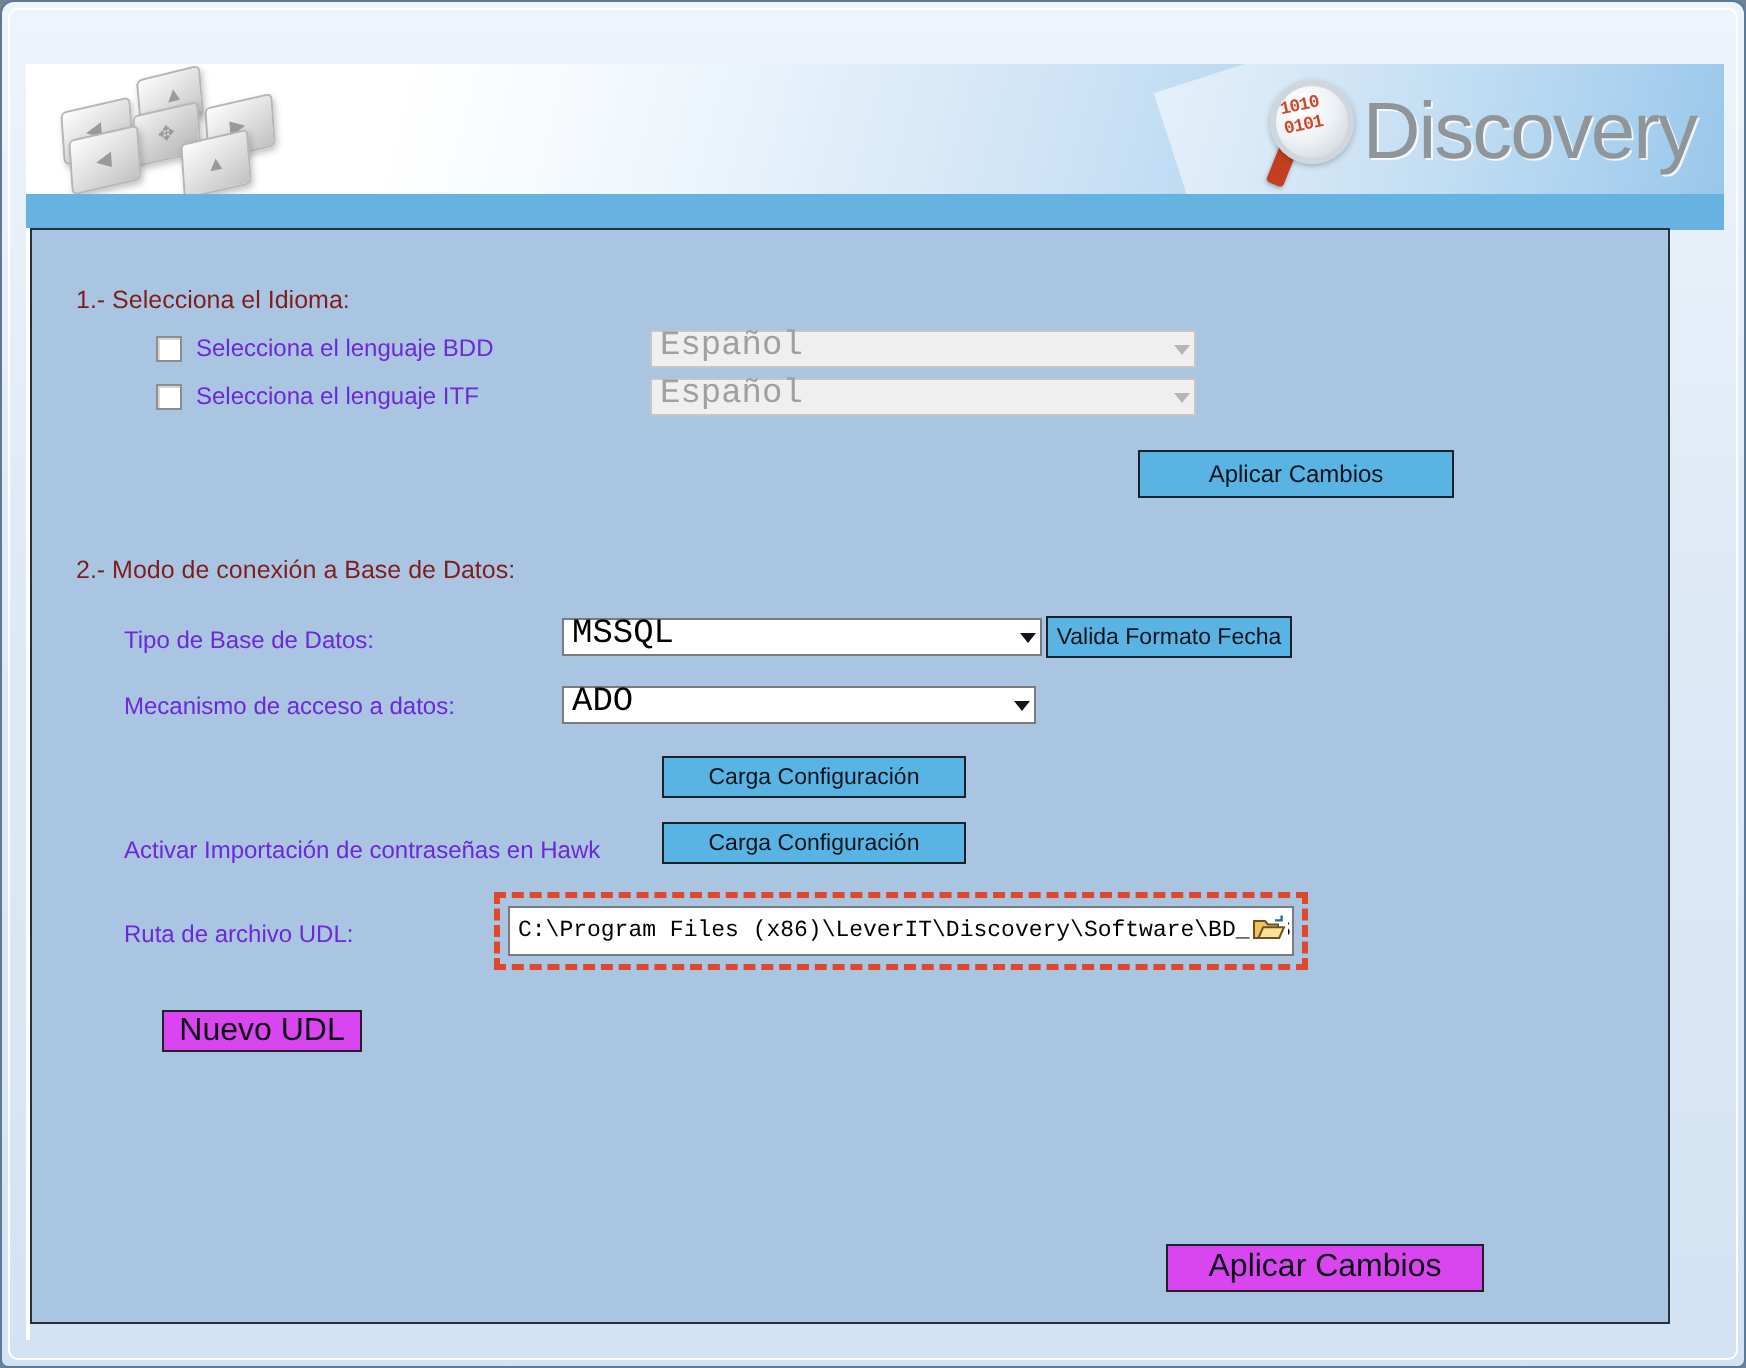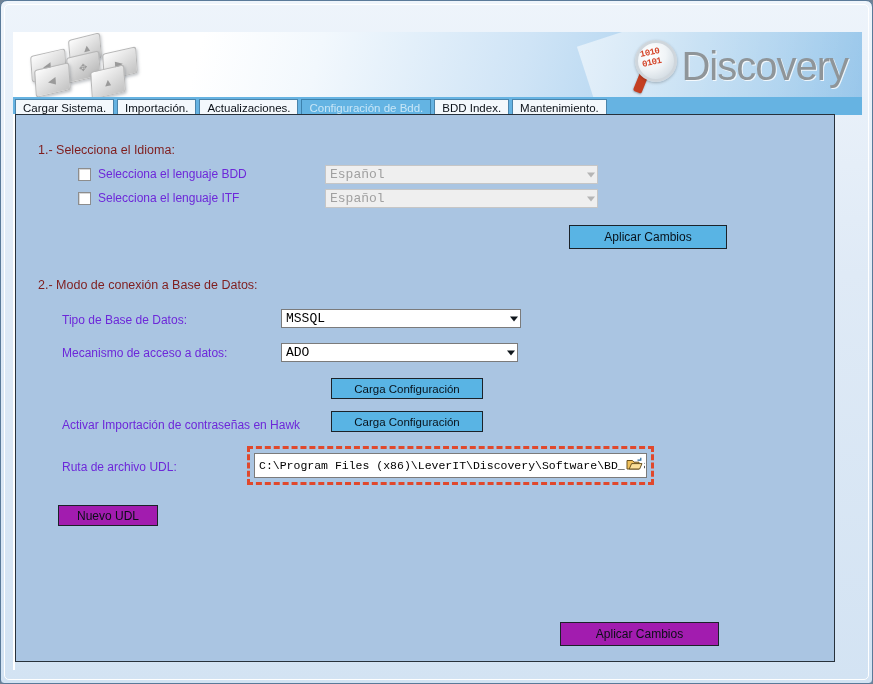--- a/index.html
+++ b/index.html
@@ -123,38 +123,38 @@
   .lbl{position:absolute;font-size:12px;color:#6d28d9;white-space:nowrap;}
   .sec{position:absolute;font-size:12.5px;color:#7f1d1d;white-space:nowrap;}
 
   .cb{
     position:absolute;width:13px;height:13px;background:#ffffff;
     border:1px solid #8d8d8d;box-shadow:inset 1px 1px 0 #d7d7d7;box-sizing:border-box;
   }
 
   .combo{
     position:absolute;height:19px;background:#ffffff;border:1px solid #7b7b7b;
-    box-sizing:border-box;font-size:13px;color:#000;
-    display:flex;align-items:center;padding-left:4px;
+    box-sizing:border-box;font-size:17px;color:#000;
+    display:flex;align-items:flex-end;padding-left:4px;
     font-family:"Liberation Mono", monospace;
   }
   .combo .arw{
     position:absolute;right:2px;top:50%;transform:translateY(-50%);
     width:0;height:0;border-left:4px solid transparent;border-right:4px solid transparent;
     border-top:5px solid #10161c;
   }
   .combo.disabled{
     background:#efefef;border:1px solid #c6c6c6;color:#a0a0a0;
   }
   .combo.disabled .arw{border-top-color:#b5b5b5;}
 
   .btn-flat{
     position:absolute;box-sizing:border-box;border:1px solid #1b2229;
-    background:#a21caf;font-size:12px;color:#0a0f15;
-    display:flex;align-items:center;justify-content:center;cursor:default;
+    background:#d946ef;font-size:16px;color:#0a0f15;
+    display:flex;align-items:center;justify-content:center;cursor:default;margin-left:23px;
   }
   .btn-blue{
     position:absolute;box-sizing:border-box;border:1px solid #1b2229;
     background:#59b4e4;font-size:12px;color:#08121b;
     display:flex;align-items:center;justify-content:center;cursor:default;
   }
 
   .udl-wrap{
     position:absolute;border:3px dashed #e0482c;box-sizing:border-box;
     background:transparent;
@@ -209,28 +209,20 @@
             <div>1010</div>
             <div>0101</div>
           </div>
         </div>
       </div>
       <div class="logo-word">Discovery</div>
     </div>
   </div>
 
   <div class="tabstrip"></div>
-  <div class="tabs">
-    <div class="tab">Cargar Sistema.</div>
-    <div class="tab">Importación.</div>
-    <div class="tab">Actualizaciones.</div>
-    <div class="tab active">Configuración de Bdd.</div>
-    <div class="tab">BDD Index.</div>
-    <div class="tab">Mantenimiento.</div>
-  </div>
 
   <div class="panel">
 
     <div class="sec" style="left:22px;top:28px;">1.- Selecciona el Idioma:</div>
 
     <div class="cb" style="left:62px;top:53px;"></div>
     <div class="lbl" style="left:82px;top:52px;">Selecciona el lenguaje BDD</div>
 
     <div class="cb" style="left:62px;top:77px;"></div>
     <div class="lbl" style="left:82px;top:76px;">Selecciona el lenguaje ITF</div>
@@ -246,20 +238,21 @@
 
     <div class="btn-blue" style="left:553px;top:110px;width:158px;height:24px;">Aplicar Cambios</div>
 
     <div class="sec" style="left:22px;top:163px;">2.- Modo de conexión a Base de Datos:</div>
 
     <div class="lbl" style="left:46px;top:198px;">Tipo de Base de Datos:</div>
     <div class="combo" style="left:265px;top:194px;width:240px;">
       <span>MSSQL</span>
       <span class="arw"></span>
     </div>
+    <div class="btn-blue" style="left:507px;top:193px;width:123px;height:21px;font-size:11.5px;">Valida Formato Fecha</div>
 
     <div class="lbl" style="left:46px;top:231px;">Mecanismo de acceso a datos:</div>
     <div class="combo" style="left:265px;top:228px;width:237px;">
       <span>ADO</span>
       <span class="arw"></span>
     </div>
 
     <div class="btn-blue" style="left:315px;top:263px;width:152px;height:21px;font-size:11.5px;">Carga Configuración</div>
 
     <div class="lbl" style="left:46px;top:303px;">Activar Importación de contraseñas en Hawk</div>

